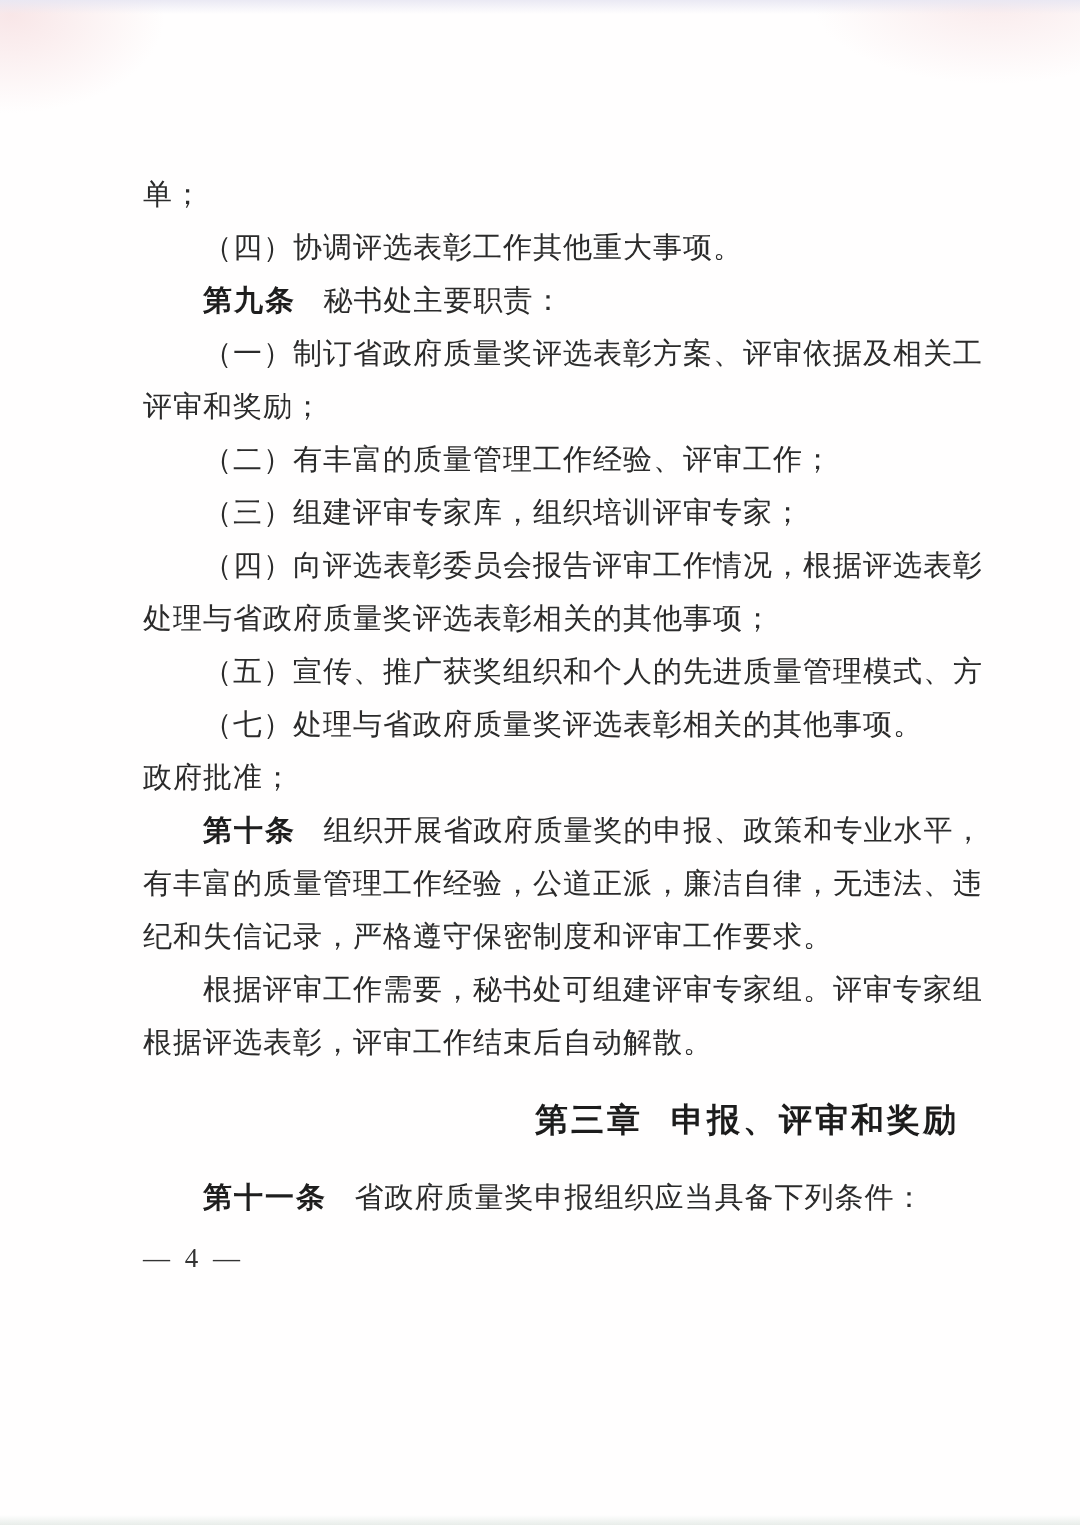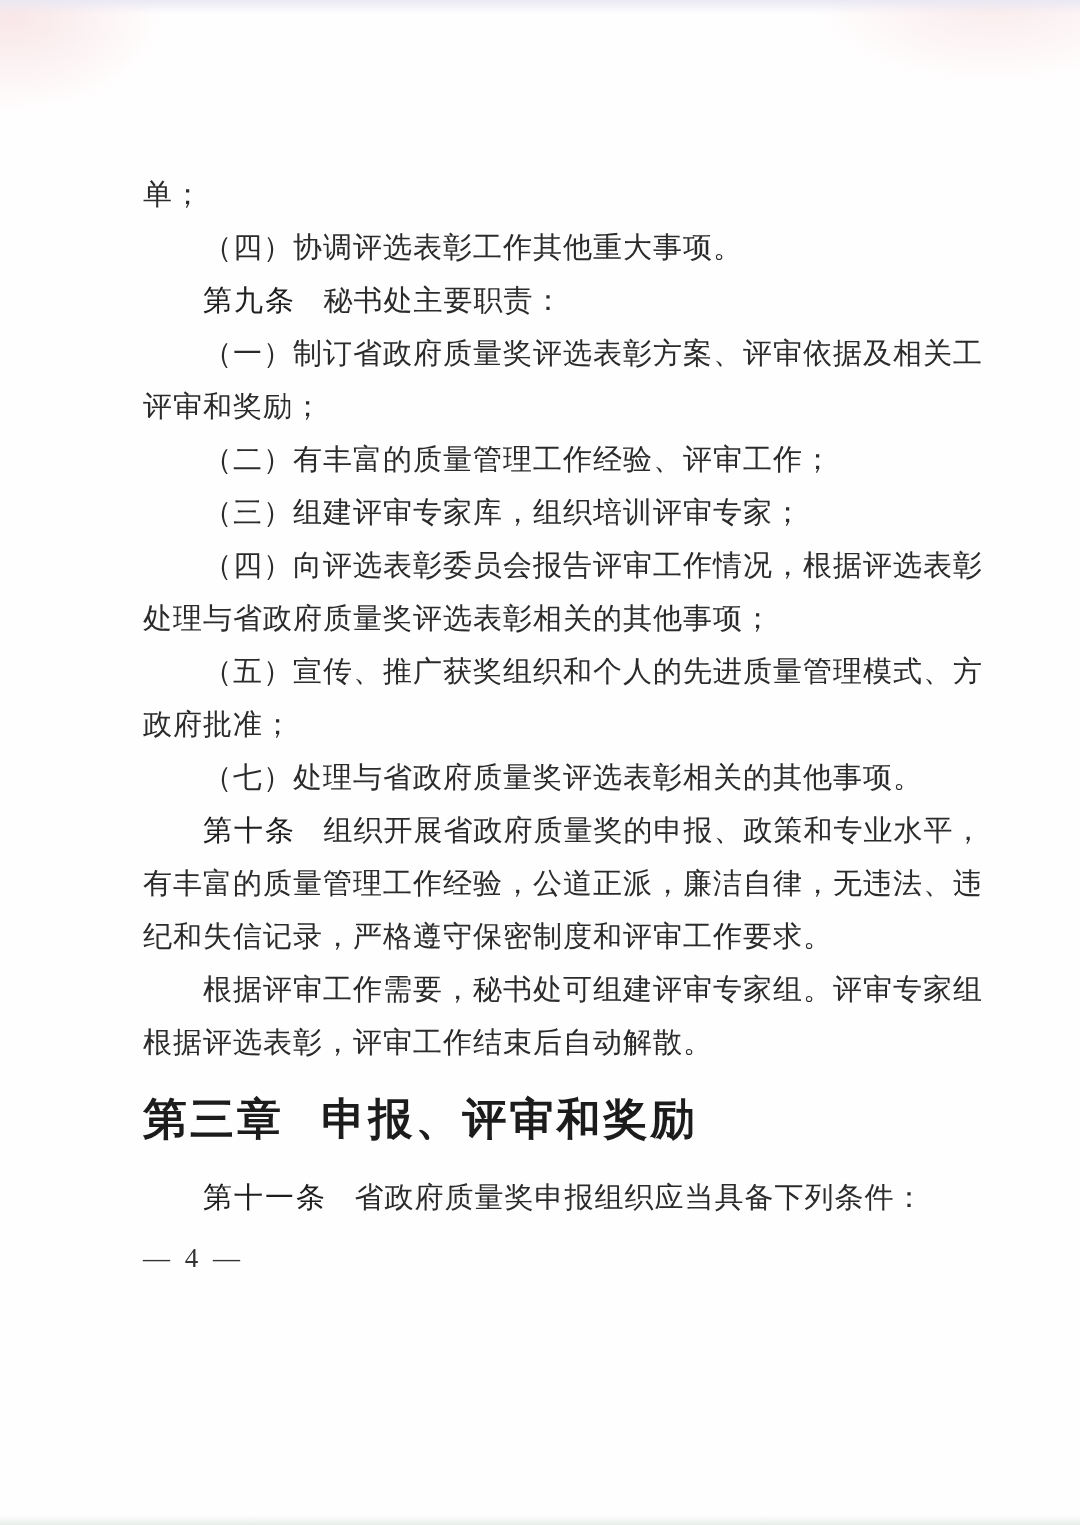--- a/index.html
+++ b/index.html
@@ -34,32 +34,32 @@
     font-size: 29px;
     letter-spacing: 1px;
     white-space: nowrap;
     color: #2b2b2b;
   }
   .line.indent {
     padding-left: 60px;
   }
   .prefix {
     font-family: "Liberation Sans", "DejaVu Sans", sans-serif;
-    font-weight: normal;
+    font-weight: bold;
     color: #1e1e1e;
     margin-right: 0.95em;
     letter-spacing: 2px;
   }
   .chapter {
     height: 62px;
     line-height: 62px;
     margin-top: 20px;
     margin-bottom: 20px;
-    text-align: left;
-    font-size: 44px;
+    text-align: right;
+    font-size: 33px;
     font-weight: bold;
     letter-spacing: 3px;
     color: #1c1c1c;
     font-family: "Liberation Serif", "DejaVu Serif", serif;
   }
   .chapter .chapter-gap {
     display: inline-block;
     width: 0.85em;
   }
   .page-number {
@@ -79,22 +79,22 @@
       <div class="line">单；</div>
       <div class="line indent">（四）协调评选表彰工作其他重大事项。</div>
       <div class="line indent"><span class="prefix">第九条</span><span>秘书处主要职责：</span></div>
       <div class="line indent">（一）制订省政府质量奖评选表彰方案、评审依据及相关工</div>
       <div class="line">评审和奖励；</div>
       <div class="line indent">（二）有丰富的质量管理工作经验、评审工作；</div>
       <div class="line indent">（三）组建评审专家库，组织培训评审专家；</div>
       <div class="line indent">（四）向评选表彰委员会报告评审工作情况，根据评选表彰</div>
       <div class="line">处理与省政府质量奖评选表彰相关的其他事项；</div>
       <div class="line indent">（五）宣传、推广获奖组织和个人的先进质量管理模式、方</div>
+      <div class="line indent">（七）处理与省政府质量奖评选表彰相关的其他事项。</div>
       <div class="line">政府批准；</div>
-      <div class="line indent">（七）处理与省政府质量奖评选表彰相关的其他事项。</div>
       <div class="line indent"><span class="prefix">第十条</span><span>组织开展省政府质量奖的申报、政策和专业水平，</span></div>
       <div class="line">有丰富的质量管理工作经验，公道正派，廉洁自律，无违法、违</div>
       <div class="line">纪和失信记录，严格遵守保密制度和评审工作要求。</div>
       <div class="line indent">根据评审工作需要，秘书处可组建评审专家组。评审专家组</div>
       <div class="line">根据评选表彰，评审工作结束后自动解散。</div>
       <div class="chapter"><span>第三章</span><span class="chapter-gap"></span><span>申报、评审和奖励</span></div>
       <div class="line indent"><span class="prefix">第十一条</span><span>省政府质量奖申报组织应当具备下列条件：</span></div>
       <div class="page-number">— 4 —</div>
     </div>
 </div>

